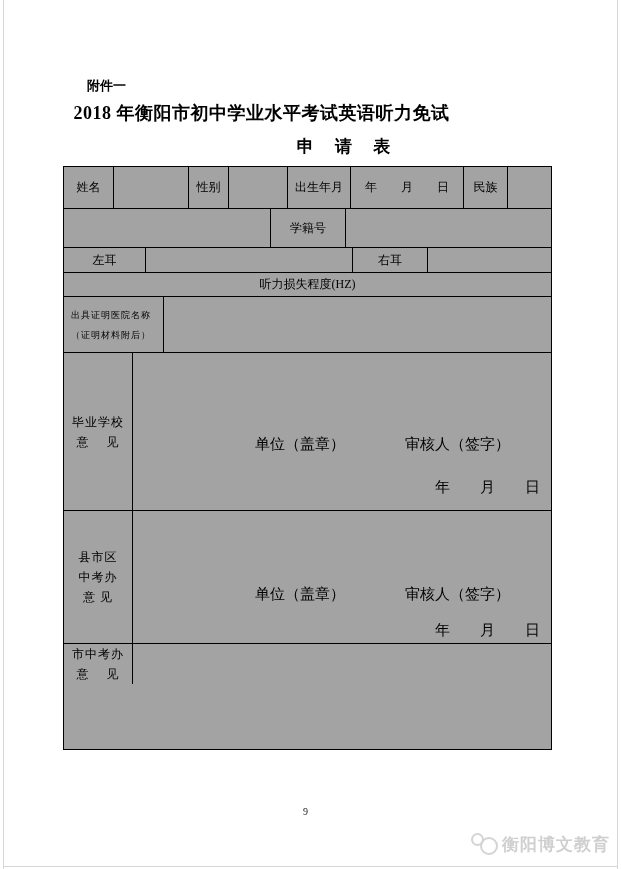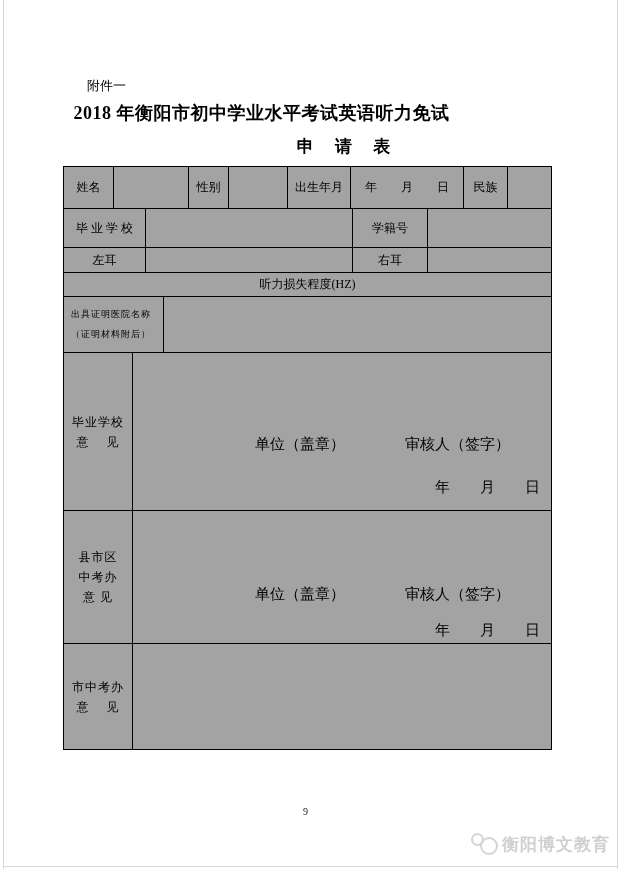--- a/index.html
+++ b/index.html
@@ -8,38 +8,38 @@
     font-family:"Liberation Serif","DejaVu Serif",serif; color:#000;
     overflow:hidden;
   }
   .edge { position:absolute; background:#d6d6d6; }
   .edge-left   { left:3px;  top:0; width:1px; height:869px; }
   .edge-right  { left:617px;top:0; width:1px; height:869px; }
   .edge-bottom { left:3px;  top:866px; width:615px; height:1px; }
 
   .attachment {
     position:absolute; left:87px; top:77px;
-    font-size:13px; font-weight:normal; white-space:pre;
+    font-size:13px; font-weight:bold; white-space:pre;
   }
   .doc-title {
     position:absolute; left:0; top:101px; width:523px;
     text-align:center; font-size:18px; font-weight:bold;
     letter-spacing:0.5px; white-space:pre;
   }
   .doc-subtitle {
     position:absolute; left:33px; top:135px; width:621px;
     text-align:center; font-size:17px; font-weight:bold; white-space:pre;
   }
 
   .form-table {
     position:absolute; left:63px; top:166px; width:489px;
     border:1px solid #000; box-sizing:border-box; background:#a3a3a3;
   }
   .row { display:flex; border-bottom:1px solid #000; }
-  .row:last-child { border-bottom:none; }
+  .row:last-child { border-bottom:none;flex-direction:column; }
   .cell {
     box-sizing:border-box; border-right:1px solid #000;
     display:flex; align-items:center; justify-content:center;
     font-size:12px; white-space:pre; overflow:hidden;
   }
   .cell:last-child { border-right:none; }
   .cell.grow { flex:1 1 auto; }
   .cell.col { flex-direction:column; }
 
   .r1 { height:41px; }
@@ -50,21 +50,21 @@
   .r6 { height:157px; }
   .r7 { height:132px;text-align:center; }
   .r8 { height:105px; }
 
   .w50{width:50px;} .w75{width:75px;} .w40{width:40px;} .w59{width:59px;}
   .w63{width:63px;} .w113{width:113px;} .w44{width:44px;}
   .w82{width:82px;} .w207{width:207px;} .w75b{width:75px;}
   .w100{width:100px;} .w69{width:69px;}
 
   .hospital-label { align-items:flex-start; justify-content:center; padding-left:7px; }
-  .hospital-label .ln { font-size:9px; letter-spacing:1px; line-height:20px;font-family:Liberation Mono, monospace; }
+  .hospital-label .ln { font-size:9px; letter-spacing:1px; line-height:20px; }
 
   .opinion-label { justify-content:center; }
   .opinion-label .ln { font-size:12px; line-height:20px; letter-spacing:1px; }
 
   .opinion-body { position:relative; display:block; }
   .sig { position:absolute; font-size:15px; white-space:pre; }
   .r6 .sig-stamp    { left:122px; top:82px; }
   .r6 .sig-reviewer { left:272px; top:82px; }
   .r6 .sig-date     { left:302px; top:125px; }
   .r7 .sig-stamp    { left:122px; top:74px; }
@@ -112,21 +112,20 @@
       <div class="cell w75"></div>
       <div class="cell w40">性别</div>
       <div class="cell w59"></div>
       <div class="cell w63">出生年月</div>
       <div class="cell w113">年　　月　　日</div>
       <div class="cell w44">民族</div>
       <div class="cell grow"></div>
     </div>
 
     <div class="row r2">
-      <div class="cell w82">毕 业 学 校</div>
       <div class="cell w207"></div>
       <div class="cell w75b">学籍号</div>
       <div class="cell grow"></div>
     </div>
 
     <div class="row r4">
       <div class="cell w82">左耳</div>
       <div class="cell w207"></div>
       <div class="cell w75b">右耳</div>
       <div class="cell grow"></div>

